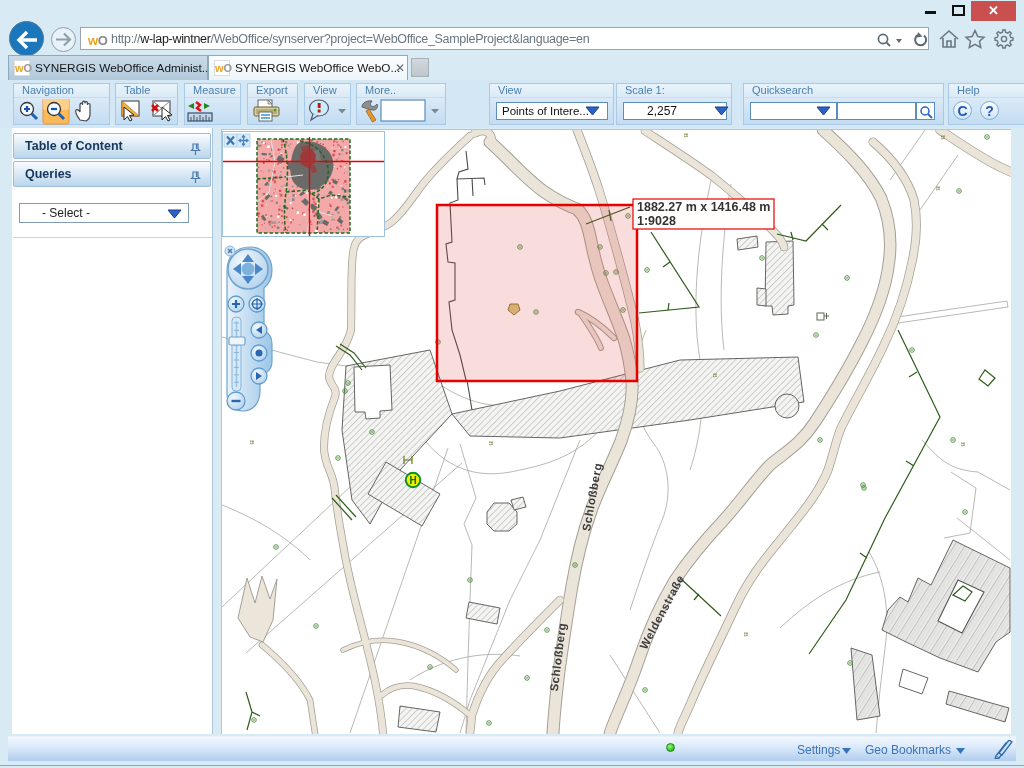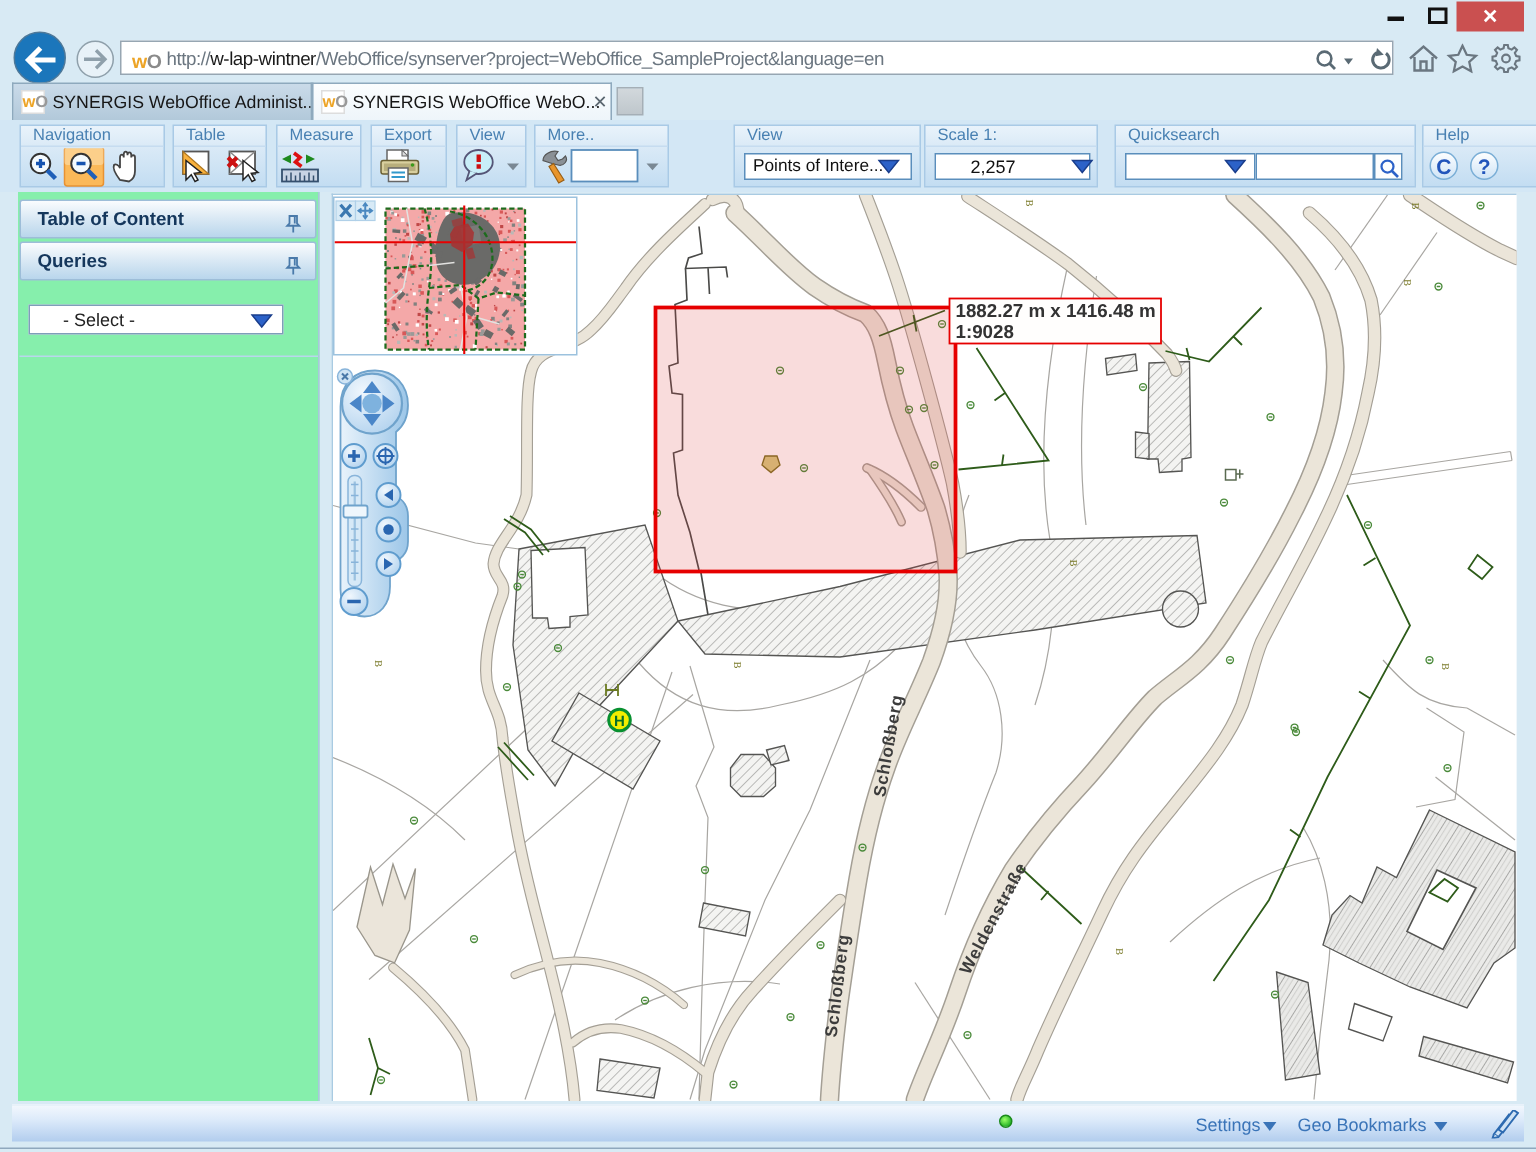--- a/index.html
+++ b/index.html
@@ -23,21 +23,21 @@
 #tab2{left:208px;width:200px;background:linear-gradient(#fbfdfe,#eef5fa)}
 .tab .fav{position:absolute;left:5px;top:4px;width:16px;height:16px;background:#fff;border:1px solid #ddd;font-size:11px;font-weight:bold;text-align:center;line-height:15px}
 .tab .ttl{position:absolute;left:26px;top:5px}
 #newtab{left:411px;top:3px;width:18px;height:19px;background:linear-gradient(#d2d8dc,#bfc7cc);border:1px solid #a5afb6}
 
 #toolbar{left:0;top:80px;width:1024px;height:48px;background:#d3e7f5}
 .panel{position:absolute;top:3px;height:42px;border:1px solid #a9cae6;background:linear-gradient(#e9f3fb 0%,#dcebf7 30%,#c3ddf2 100%)}
 .panel .hd{position:absolute;left:0;top:0;right:0;height:14px;border-bottom:1px solid #c6dcf0;font-size:11px;font-weight:normal;color:#4880b2;padding-left:8px;line-height:13px}
 .panel .bd{position:absolute;left:0;top:15px;right:0;bottom:0}
 
-#sidebar{left:12px;top:128px;width:201px;height:606px;background:#86efac;border-right:1px solid #a9c6dd}
+#sidebar{left:12px;top:128px;width:201px;height:606px;background:#ffffff;border-right:1px solid #a9c6dd}
 .shead{position:absolute;left:1px;width:198px;height:26px;background:linear-gradient(#fafcfe,#dceaf5 45%,#b9d6ec);border:1px solid #9dbdd8;border-radius:2px;font-size:12.5px;font-weight:bold;color:#15375c;line-height:25px;padding-left:11px}
 .pin{position:absolute;right:9px;top:6px;width:11px;height:13px}
 #selbox{left:7px;top:75px;width:170px;height:20px;border:1px solid #7f9db9;background:#fff;font-size:12px;color:#222;line-height:18px;padding-left:22px}
 #seldivider{left:1px;top:109px;width:199px;height:1px;background:#b9d6ec}
 #mapframe{left:221px;top:129px;width:790px;height:605px;background:#fff;border-top:1px solid #a9cbe2;border-left:1px solid #a9cbe2}
 
 #statusbar{left:8px;top:736px;width:1008px;height:25px;background:linear-gradient(#f2f7fd,#dceafa 40%,#b2cdee);border-top:1px solid #e8f1fa;font-size:12.5px;color:#3a74b8}
 #statusbar .lnk{position:absolute;top:6px;font-weight:normal;font-size:12px}
 #bottomline{left:0px;top:765px;width:1024px;height:1px;background:#8fa8bd}
 </style></head>

